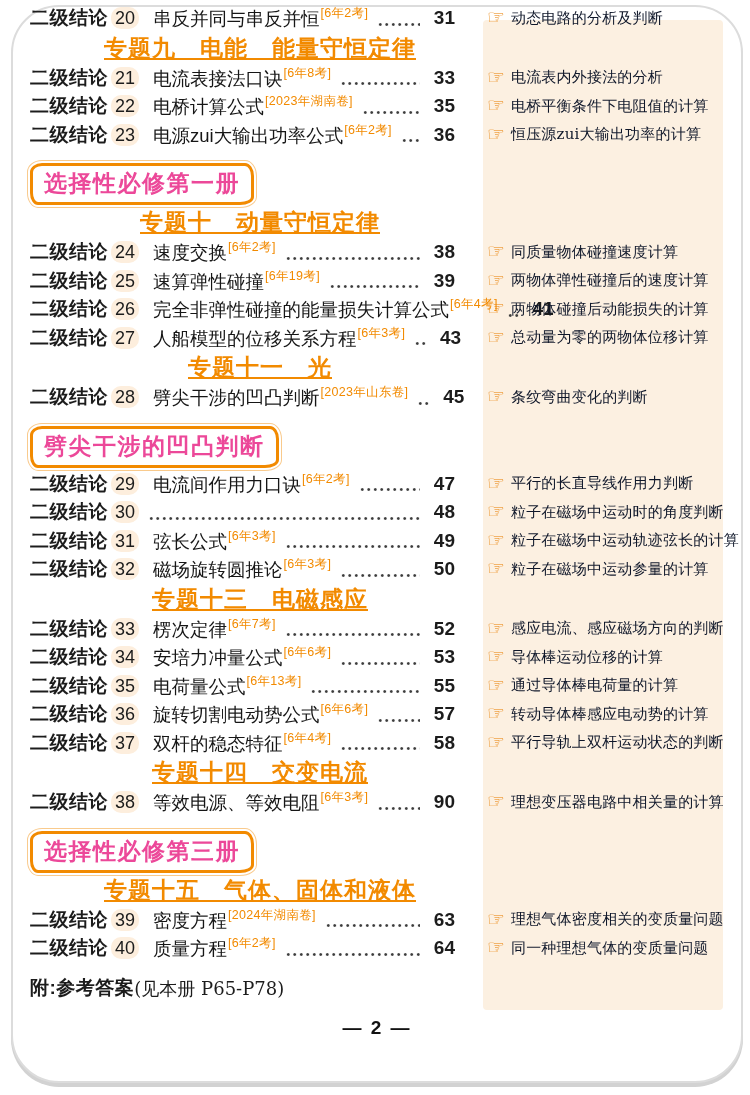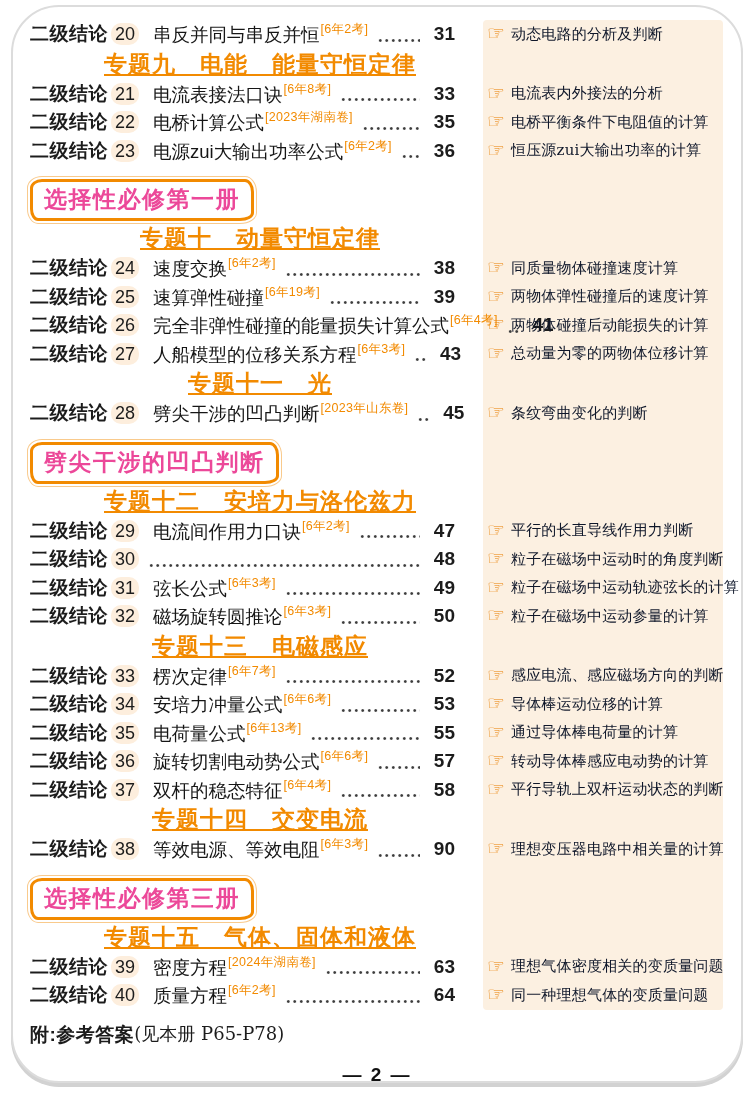--- a/index.html
+++ b/index.html
@@ -18,21 +18,21 @@
   .page-card{
     position:absolute;left:11px;top:5px;right:7px;bottom:12px;
     background:#fff;border:2.5px solid #dcdcdc;border-radius:48px;
     box-shadow:0 4px 0 #d2d2d2;
   }
   .notes-panel{
     position:absolute;left:483px;top:20px;width:240px;height:990px;
     background:var(--panel);border-radius:4px;
   }
   .content{
-    position:absolute;left:30px;top:0;width:694px;padding-top:20px;
+    position:absolute;left:30px;top:0;width:694px;padding-top:4px;
   }
   
   .row{display:flex;align-items:center;height:28.5px;}
   .left-part{width:425px;display:flex;align-items:center;min-width:0;}
   .entry-label{font-weight:bold;font-size:19px;letter-spacing:.5px;white-space:nowrap;}
   .entry-num{
     margin-left:3px;background:var(--pill);border-radius:10px;
     padding:0 4px;font-size:18px;line-height:22px;white-space:nowrap;
   }
   .entry-title{margin-left:14px;font-size:18.5px;color:#161616;white-space:nowrap;}
@@ -66,21 +66,21 @@
   
   .row-book{margin:15px 0 3px 0;height:40px;display:flex;align-items:center;}
   .book-badge{
     display:inline-block;border:3px solid var(--accent);
     border-radius:12px 9px 14px 8px / 9px 13px 8px 12px;
     outline:1px solid rgba(242,138,0,.45);outline-offset:2px;
     padding:2px 11px 3px 11px;font-size:23px;font-weight:bold;color:#ec4899;
     letter-spacing:1.5px;background:#fff;white-space:nowrap;
   }
   
-  .appendix{margin-top:12px;height:26px;display:flex;align-items:flex-start;font-size:19px;}
+  .appendix{margin-top:12px;height:26px;display:flex;align-items:flex-end;font-size:19px;}
   .appendix-label{font-weight:bold;letter-spacing:.5px;white-space:nowrap;}
   .appendix-ref{font-family:"DejaVu Serif","Liberation Serif",serif;font-size:18px;white-space:nowrap;}
   .footer-page{
     margin-top:16px;height:26px;text-align:center;font-size:19px;font-weight:bold;
     letter-spacing:2px;color:#111;
   }
 </style>
 </head>
 <body>
 
@@ -228,23 +228,20 @@
     <div class="note">
       <span class="hand-icon">☞</span>
       <span class="note-text">条纹弯曲变化的判断</span>
     </div>
   </div>
 
   <div class="row-book">
     <span class="book-badge">劈尖干涉的凹凸判断</span>
   </div>
 
-  <div class="row-chapter">
-    <div class="chapter-title">专题十二　安培力与洛伦兹力</div>
-  </div>
 
   <div class="row">
     <div class="left-part">
       <span class="entry-label">二级结论</span>
       <span class="entry-num">29</span>
       <span class="entry-title"><span>电流间作用力口诀</span><span class="exam-tag">[6年2考]</span></span>
       <span class="dots"></span>
       <span class="page-num">47</span>
     </div>
     <div class="note">

